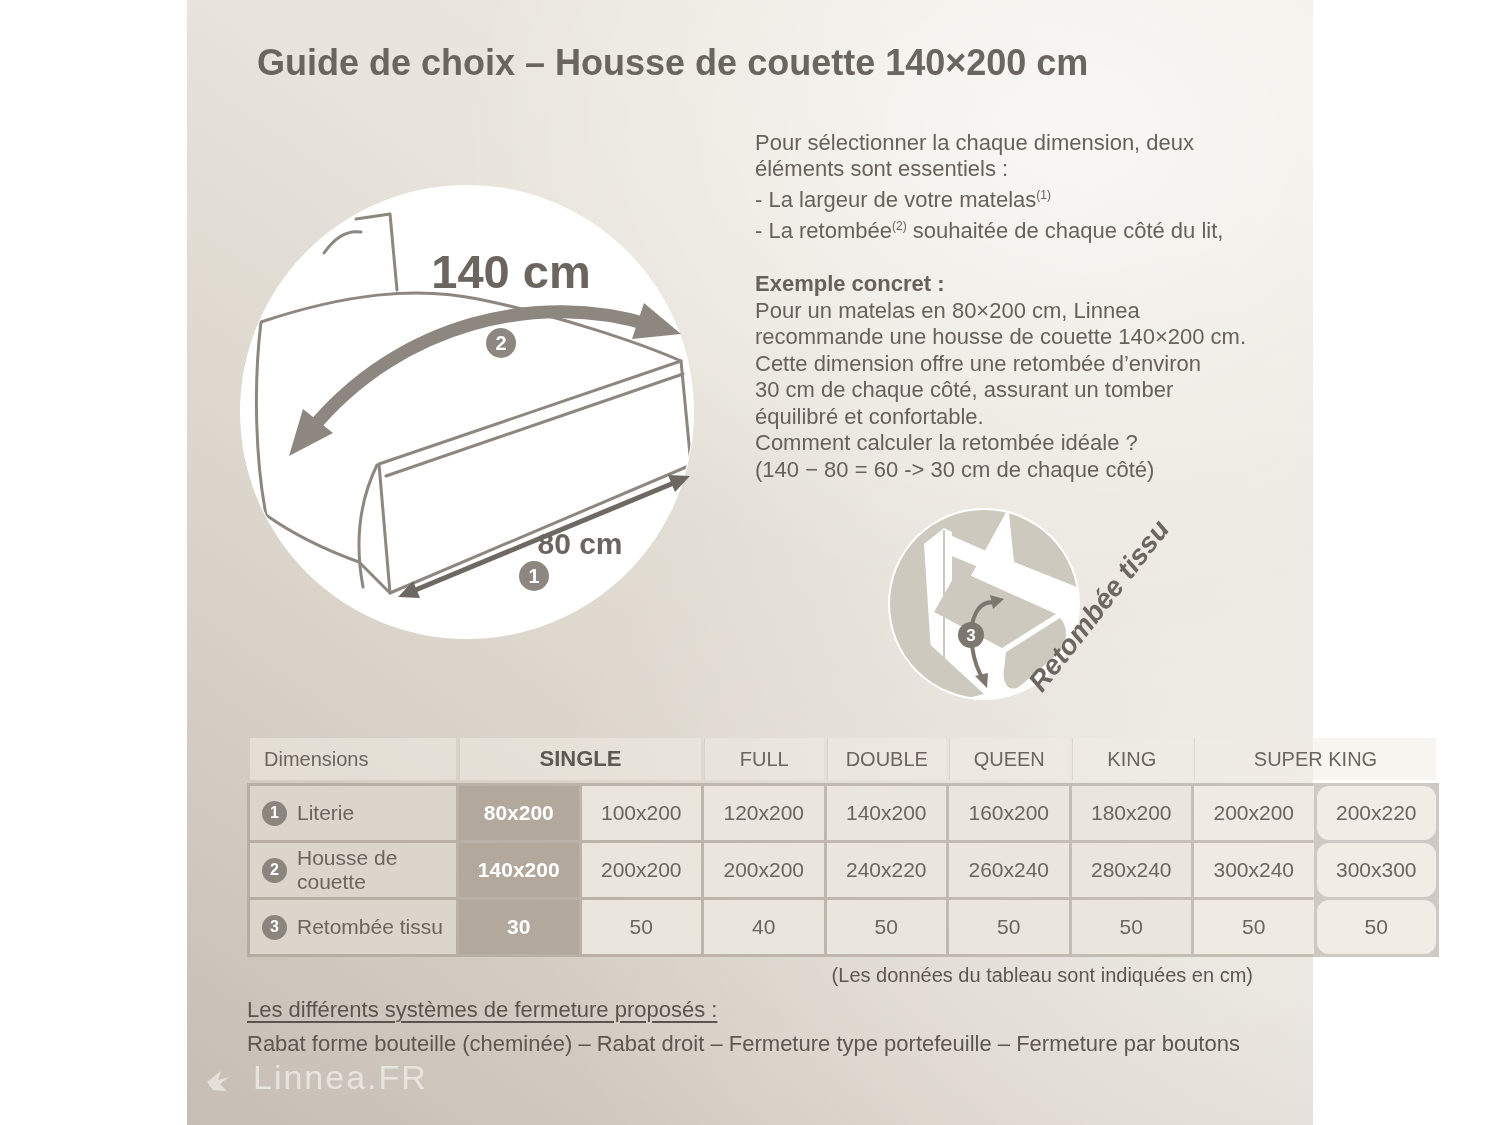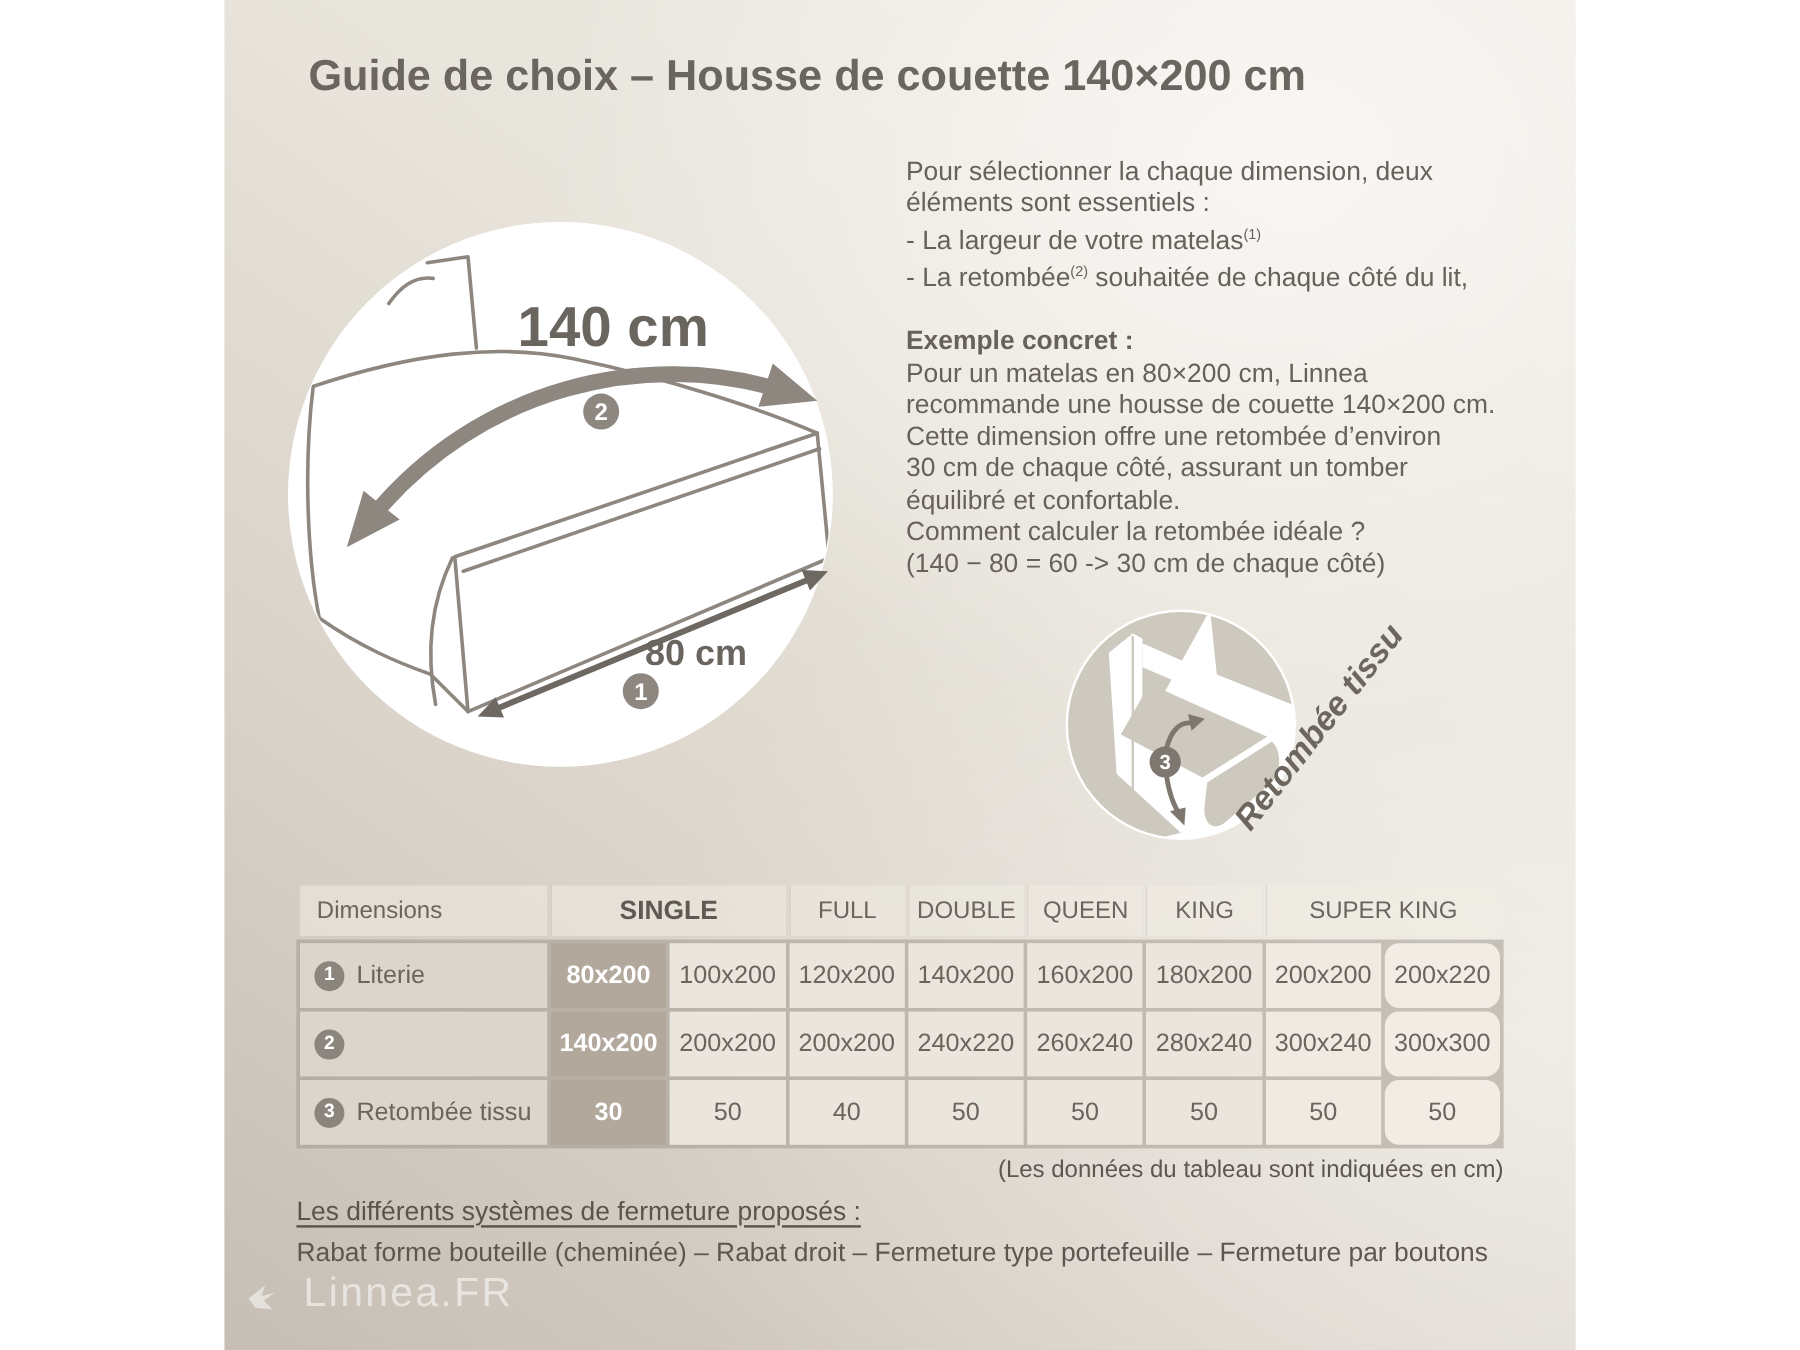--- a/index.html
+++ b/index.html
@@ -13,21 +13,21 @@
   .title{position:absolute;left:70px;top:42px;font-size:36px;font-weight:bold;color:#6b6560;white-space:nowrap;}
   .subtitle{position:absolute;left:70px;top:90px;font-size:26px;font-weight:bold;color:#6b6560;white-space:nowrap;}
   .intro{position:absolute;left:568px;top:130px;width:500px;font-size:22px;line-height:26px;color:#67615a;}
   .intro sup,.example sup{font-size:12px;}
   .example{position:absolute;left:568px;top:271px;width:510px;font-size:22px;line-height:26.5px;color:#67615a;}
   .example .h{font-weight:bold;}
   .diagram-main{position:absolute;left:52px;top:184px;width:456px;height:456px;}
   .diagram-inset{position:absolute;left:697px;top:498px;width:200px;height:220px;}
   .inset-label{position:absolute;left:848px;top:672px;transform:rotate(-52deg);transform-origin:0 50%;
     font-size:28px;font-weight:bold;font-style:italic;color:#6c665f;white-space:nowrap;}
-  .dtable{position:absolute;left:60px;top:738px;width:1006px;}
+  .dtable{position:absolute;left:60px;top:738px;width:1192px;}
   .tgrid{display:grid;grid-template-columns:206px repeat(8,1fr);gap:3px;}
   .thead{padding:0 3px;margin-bottom:3px;}
   .hcell{height:42px;display:flex;align-items:center;justify-content:center;font-size:20px;color:#6b655e;
     background:rgba(240,236,228,0.55);border-left:1px solid rgba(150,140,128,0.20);}
   .hcell.dims{justify-content:flex-start;padding-left:14px;border-left:none;}
   .hcell.bold{font-weight:bold;color:#5e5952;font-size:22px;}
   .tbody{background:rgba(158,148,135,0.50);padding:3px;display:flex;flex-direction:column;gap:3px;}
   .trow{display:grid;grid-template-columns:206px repeat(8,1fr);gap:3px;}
   .cell{height:54px;display:flex;align-items:center;justify-content:center;font-size:21px;color:#6b655e;background:#eae6dd;}
   .trow .cell:nth-child(8){background:#efebe2;}
@@ -158,20 +158,21 @@
         <div class="cell">120x200</div>
         <div class="cell">140x200</div>
         <div class="cell">160x200</div>
         <div class="cell">180x200</div>
         <div class="cell">200x200</div>
         <div class="cell">200x220</div>
       </div>
       <div class="trow">
         <div class="cell label">
           <span class="badge">2</span>
+          <span>Housse de couette</span>
         </div>
         <div class="cell hl">140x200</div>
         <div class="cell">200x200</div>
         <div class="cell">200x200</div>
         <div class="cell">240x220</div>
         <div class="cell">260x240</div>
         <div class="cell">280x240</div>
         <div class="cell">300x240</div>
         <div class="cell">300x300</div>
       </div>

